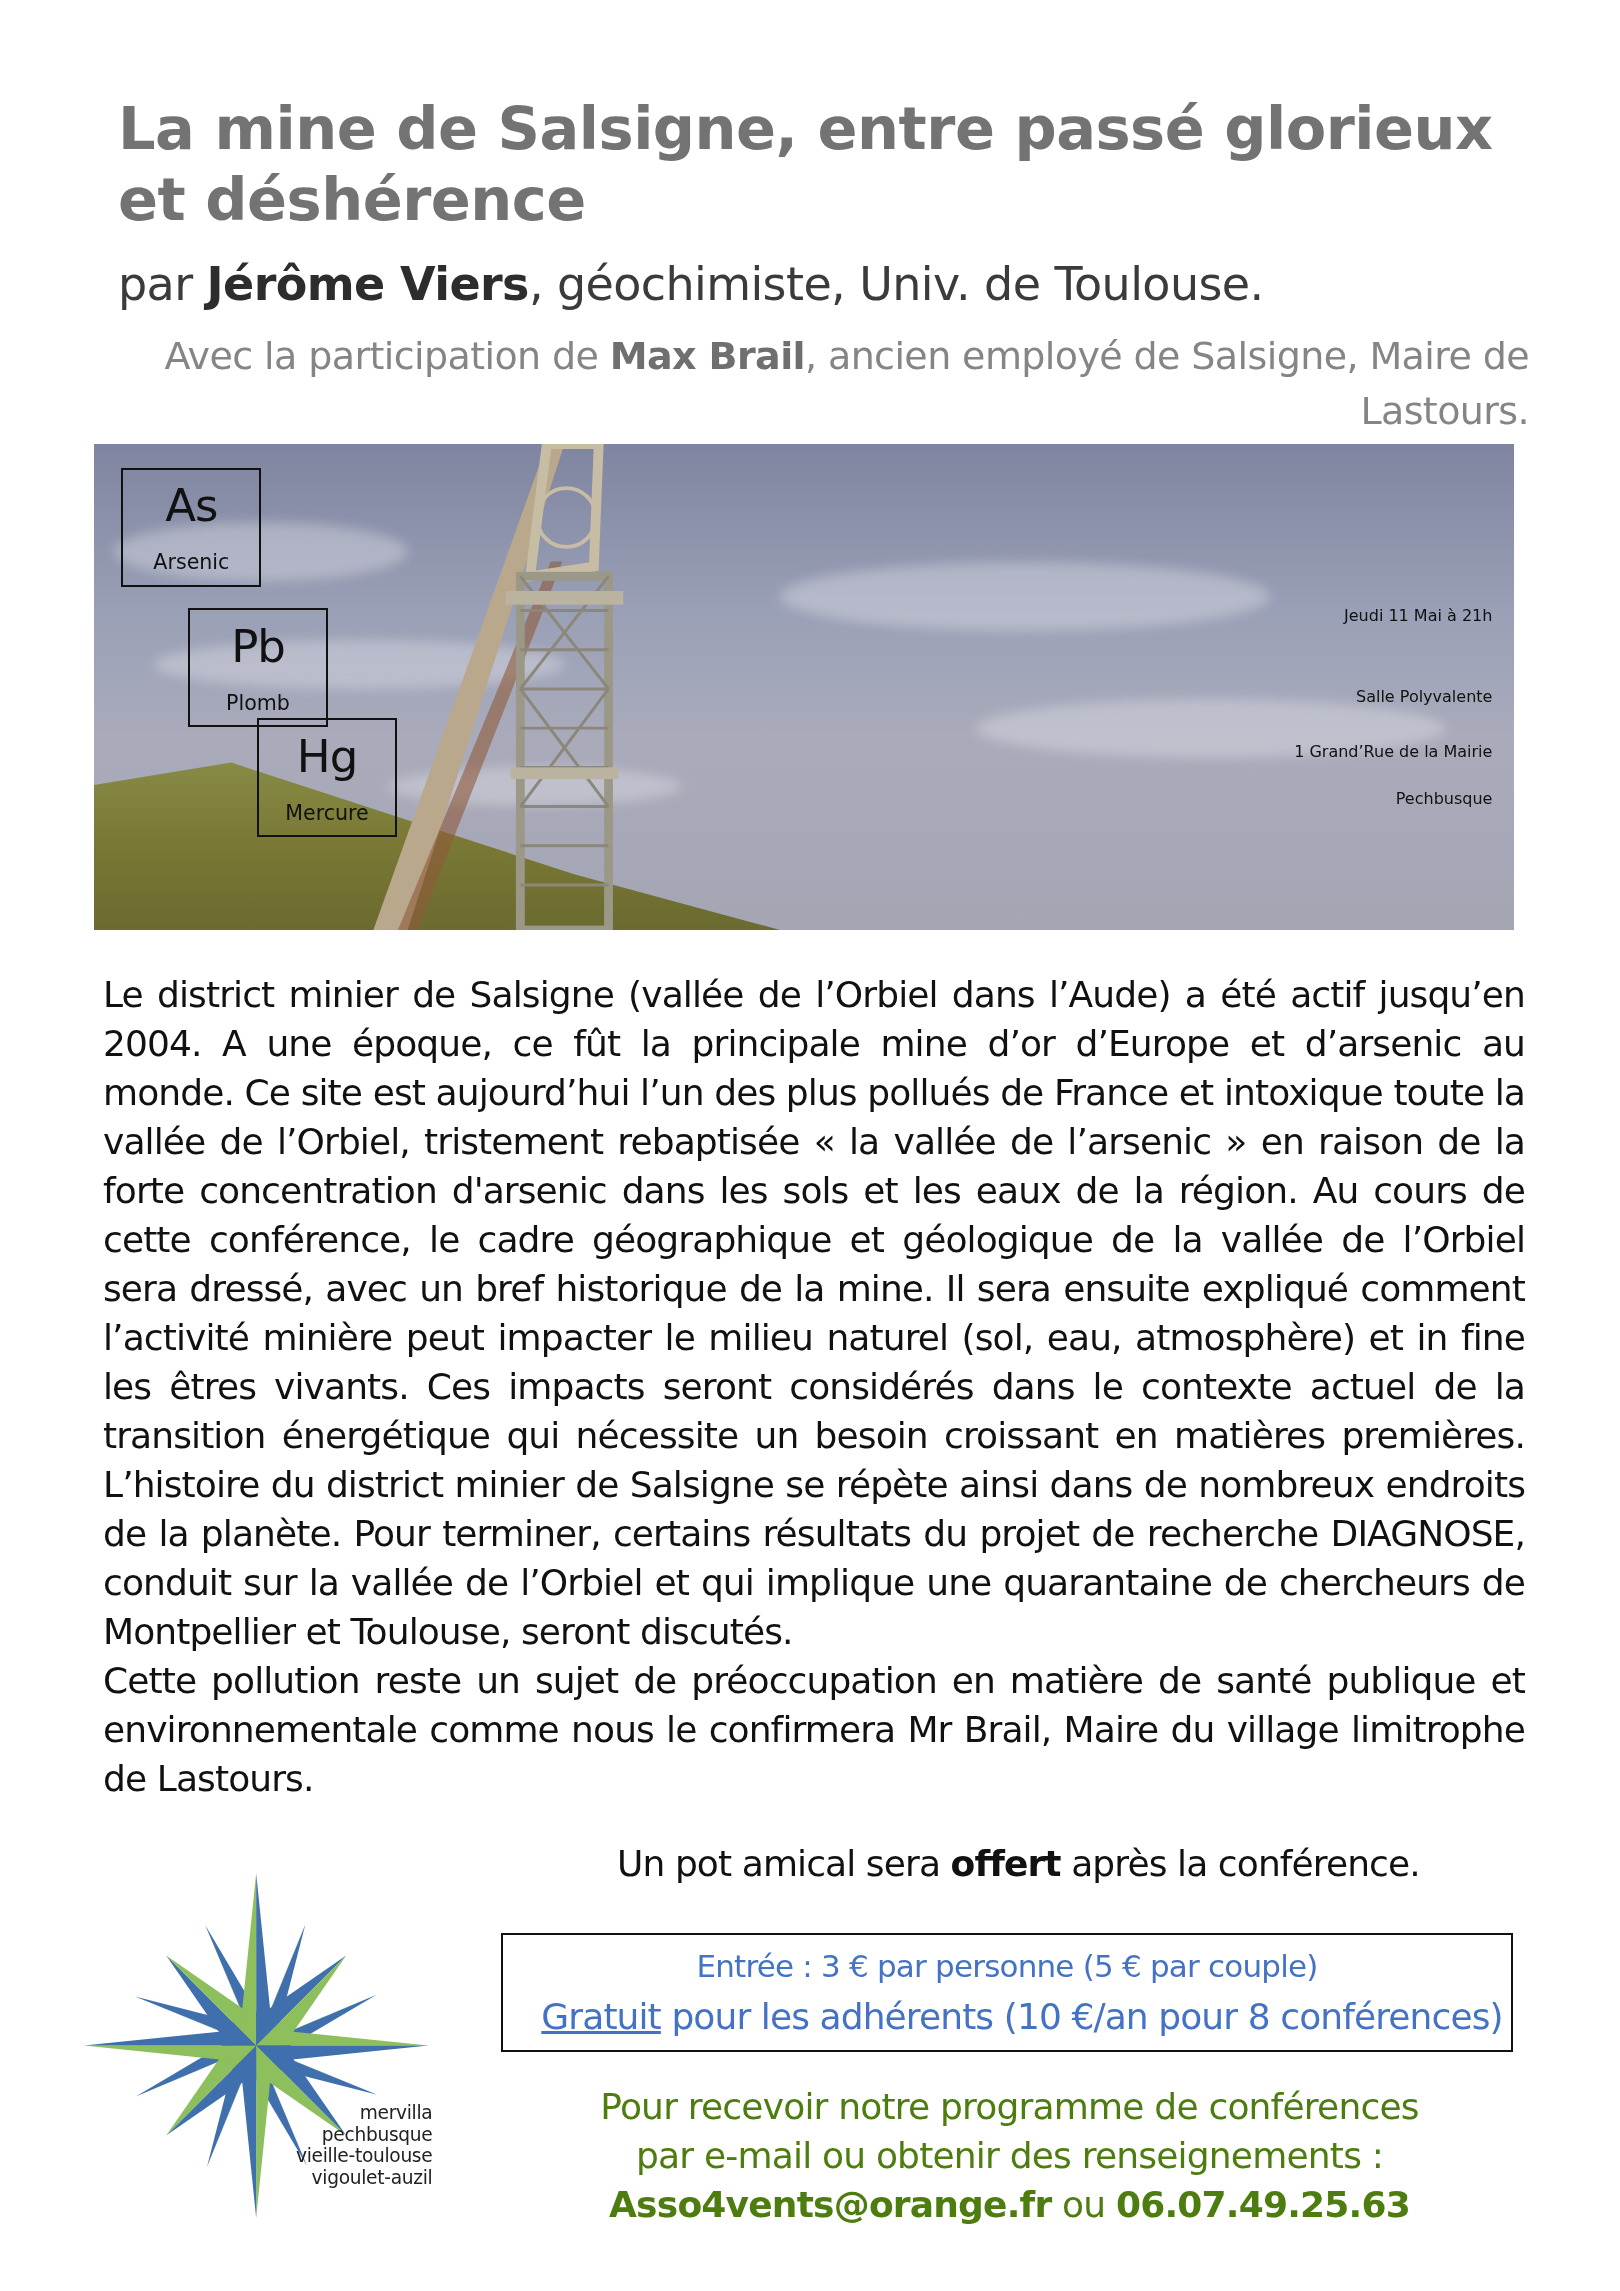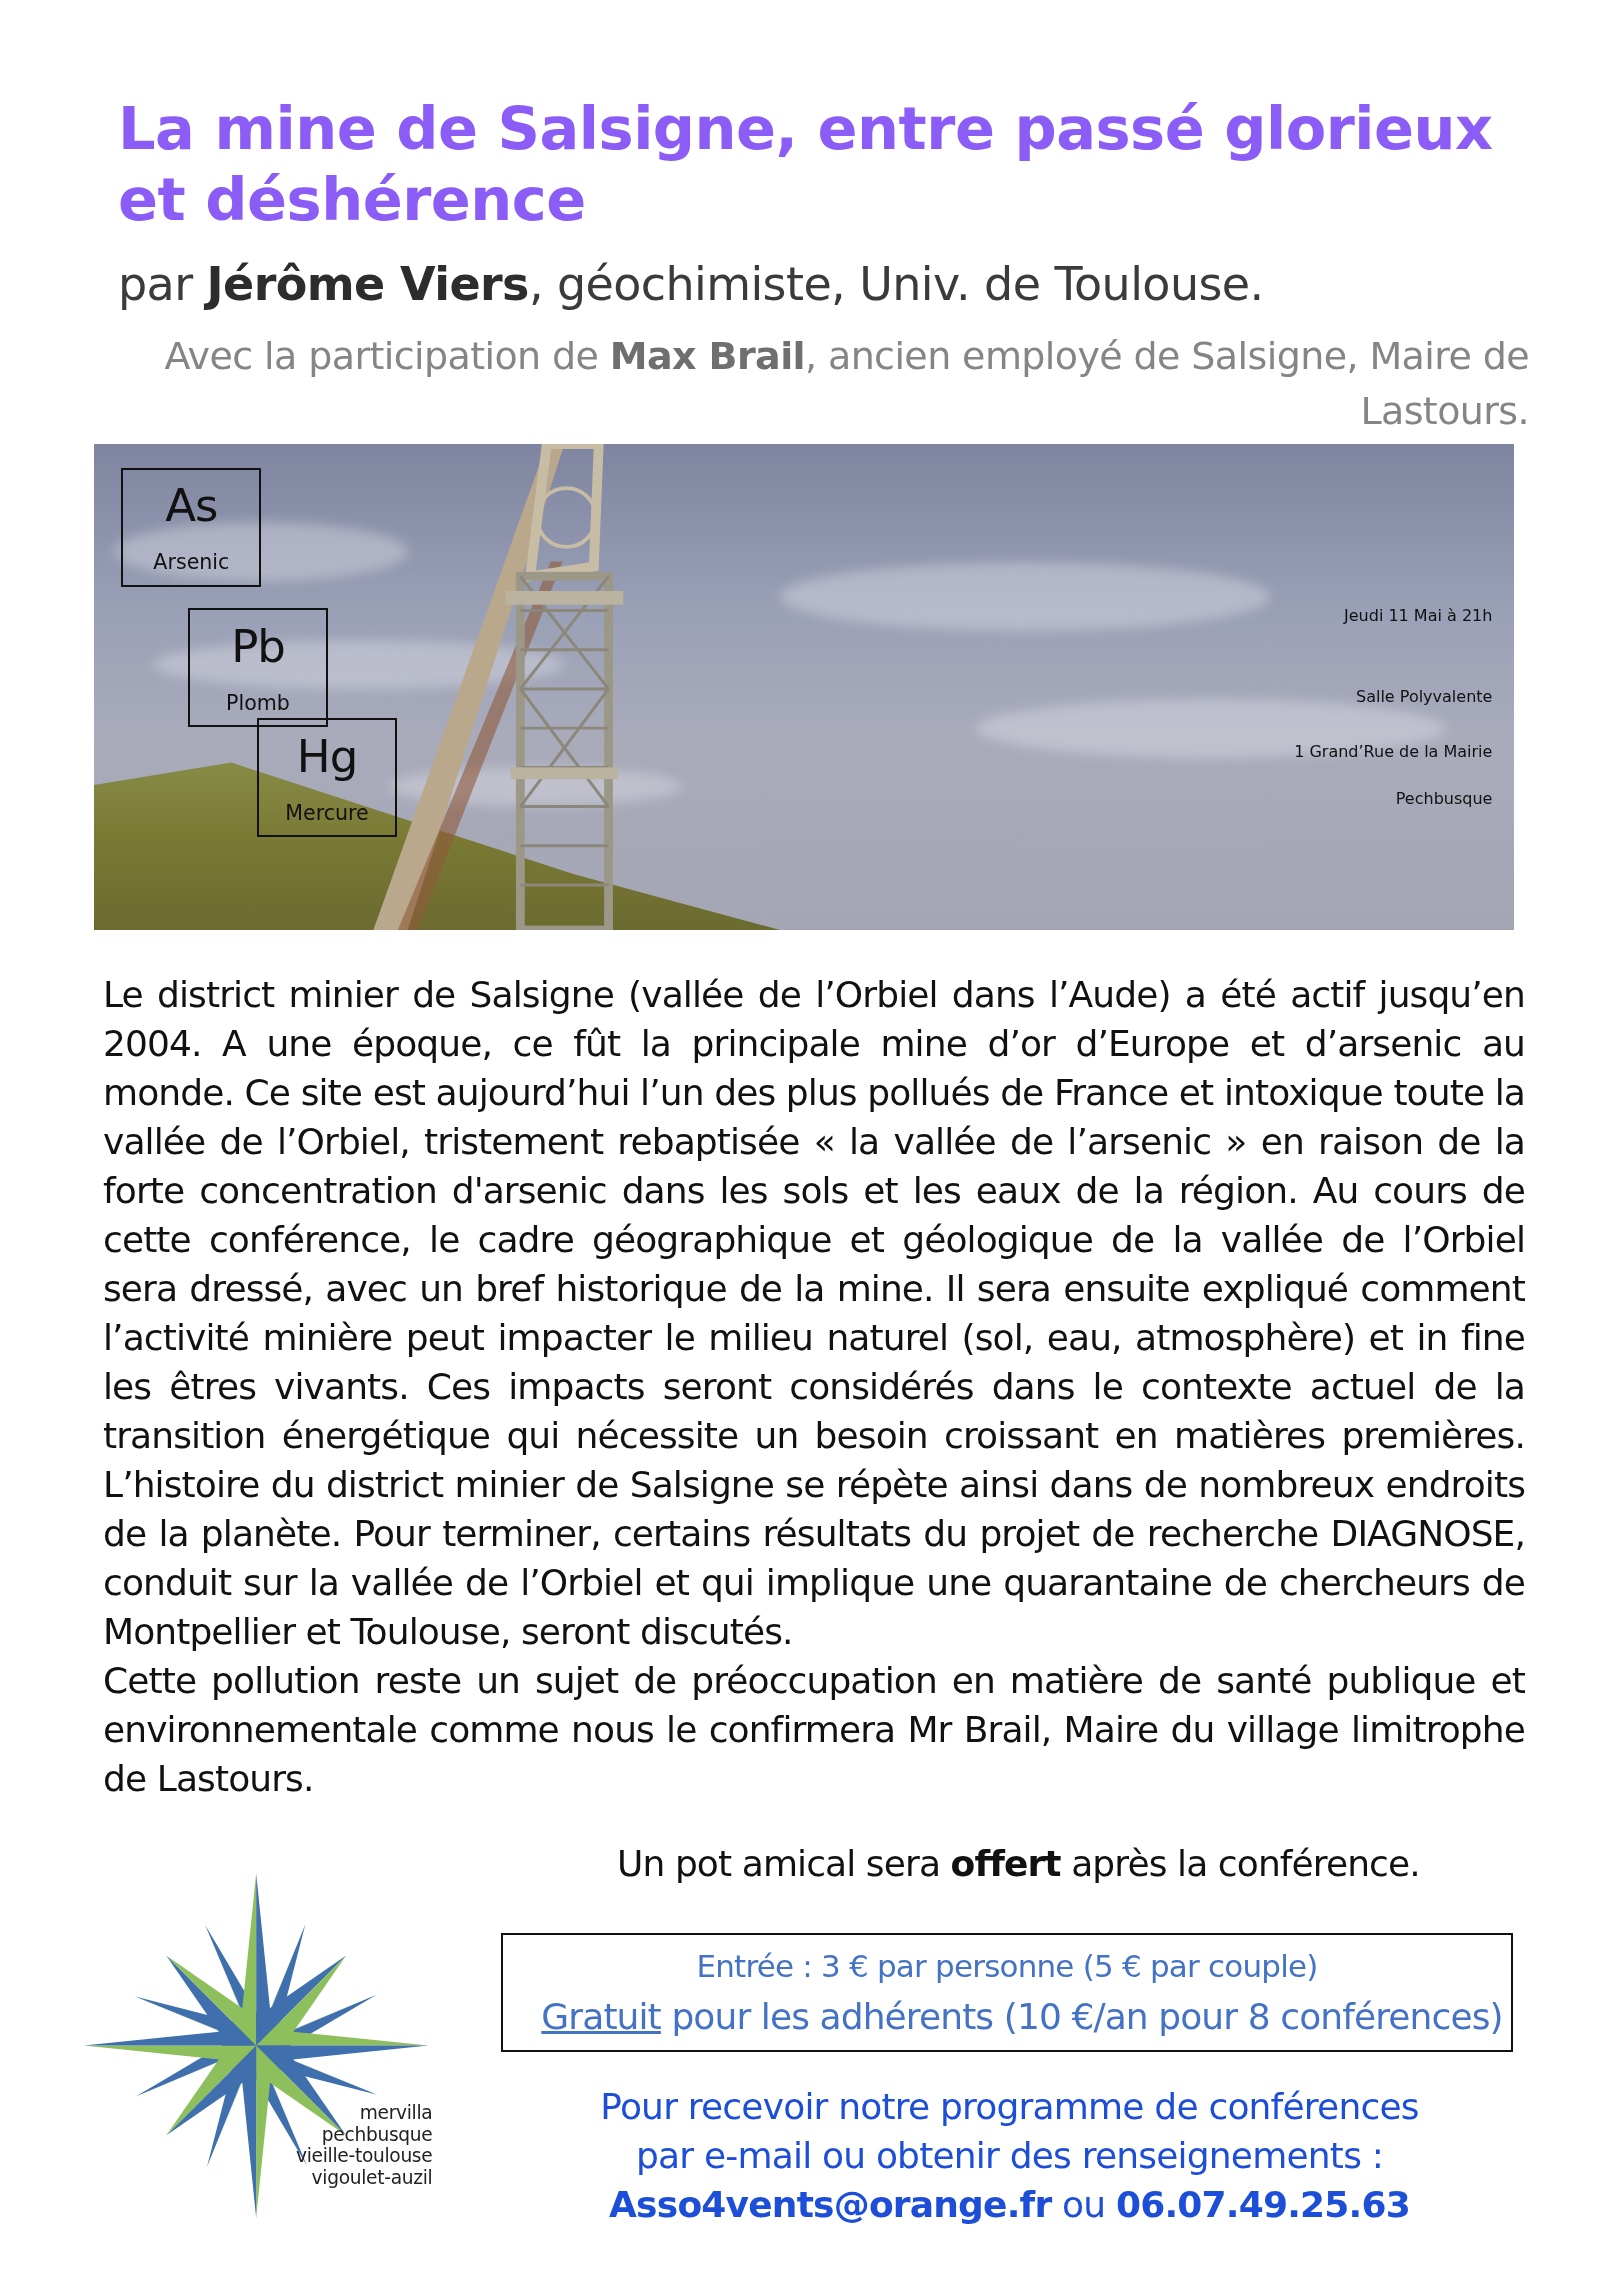--- a/index.html
+++ b/index.html
@@ -1,21 +1,21 @@
 <!DOCTYPE html>
 <html><head>
 <meta charset="utf-8">
 <style>
   html, body { margin:0; padding:0; background:#ffffff; }
   body { width:1620px; height:2292px; position:relative; overflow:hidden;
          font-family:"DejaVu Sans", "Liberation Sans", sans-serif; color:#111; }
   .abs { position:absolute; }
 
   .title { left:118px; top:93px; width:1431px; font-size:59px; font-weight:bold;
-           color:#8b5cf6; line-height:71px; letter-spacing:-0.5px; }
+           color:#737373; line-height:71px; letter-spacing:-0.5px; }
   .byline { left:118px; top:257px; font-size:46px; color:#3b3b3b; line-height:55px; white-space:nowrap; letter-spacing:-0.6px; }
   .byline b { font-weight:bold; color:#2d2d2d; }
   .participation { left:118px; top:329px; width:1411px; font-size:38px; color:#858585; line-height:55px; letter-spacing:-0.6px;text-align:right; }
   .participation b { font-weight:bold; color:#6f6f6f; }
 
   .hero { left:94px; top:444px; width:1420px; height:486px; overflow:hidden;
           background: linear-gradient(180deg,#7f85a0 0%, #9aa0b6 35%, #a9abbb 60%, #a5a6b4 100%); }
   .hero .cloud { position:absolute; border-radius:50%; background:rgba(235,235,242,0.35); filter:blur(5.9px); }
   .hill { position:absolute; left:0; bottom:0; width:686px; height:186px;
           background: linear-gradient(180deg,#8a8f4a 0%, #7a7a35 50%, #6b6a30 100%);
@@ -31,21 +31,21 @@
 
   .pot { left:617px; top:1843px; font-size:36px; color:#111; white-space:nowrap; letter-spacing:-0.9px; }
   .pot b { font-weight:bold; }
 
   .price-box { left:501px; top:1933px; width:1008px; height:115px; border:2.9px solid #111;
                text-align:center; color:#4472C4; }
   .price-box .l1 { font-size:31px; line-height:51px; margin-top:5.9px; letter-spacing:-0.8px; }
   .price-box .l2 { font-size:36px; line-height:49px; letter-spacing:-0.9px;padding-left:30px; }
   .price-box .l2 u { text-decoration:underline; }
 
-  .contact { left:549px; top:2082px; width:921px; text-align:center; color:#1d4ed8;
+  .contact { left:549px; top:2082px; width:921px; text-align:center; color:#4d7c0f;
              font-size:36px; line-height:49px; letter-spacing:-0.8px; }
   .contact b { font-weight:bold; }
 
   .logo { left:78px; top:1867px; width:372px; height:363px; }
   .logo .name { position:absolute; left:240px; top:2px; font-size:39px; line-height:41px; font-weight:bold;
                 color:#222; letter-spacing:-1.5px; }
   .logo .name span { display:block; }
   .logo .towns { position:absolute; right:17.6px; top:235px; text-align:right; font-size:18.6px; line-height:21.6px;
                  color:#222; letter-spacing:-0.3px; }
   .logo .towns span { display:block; }

